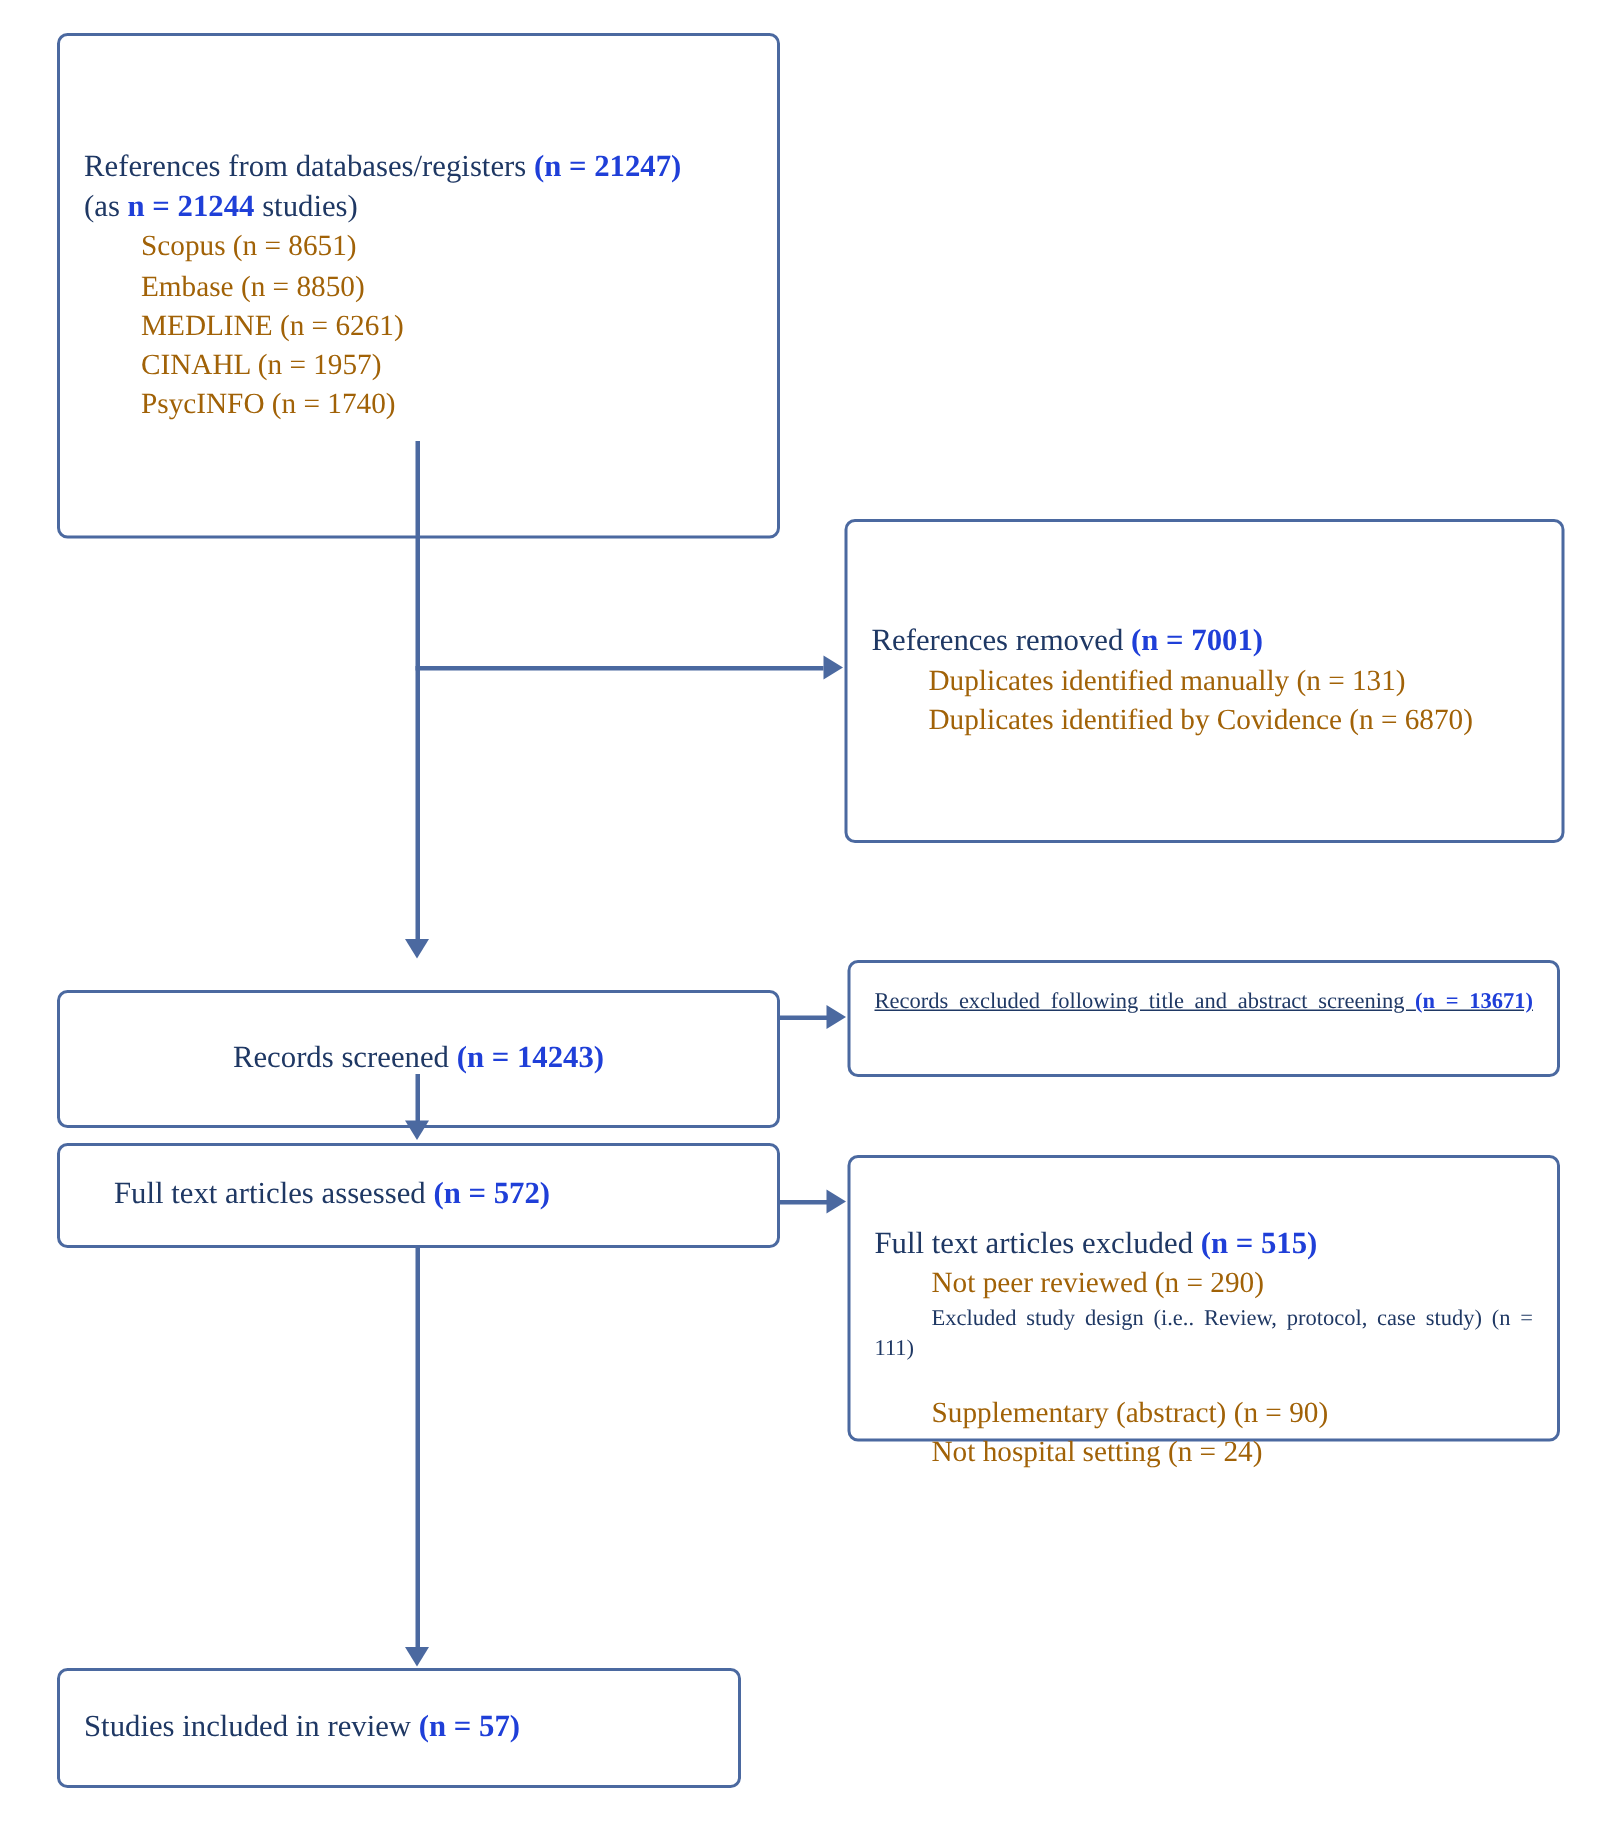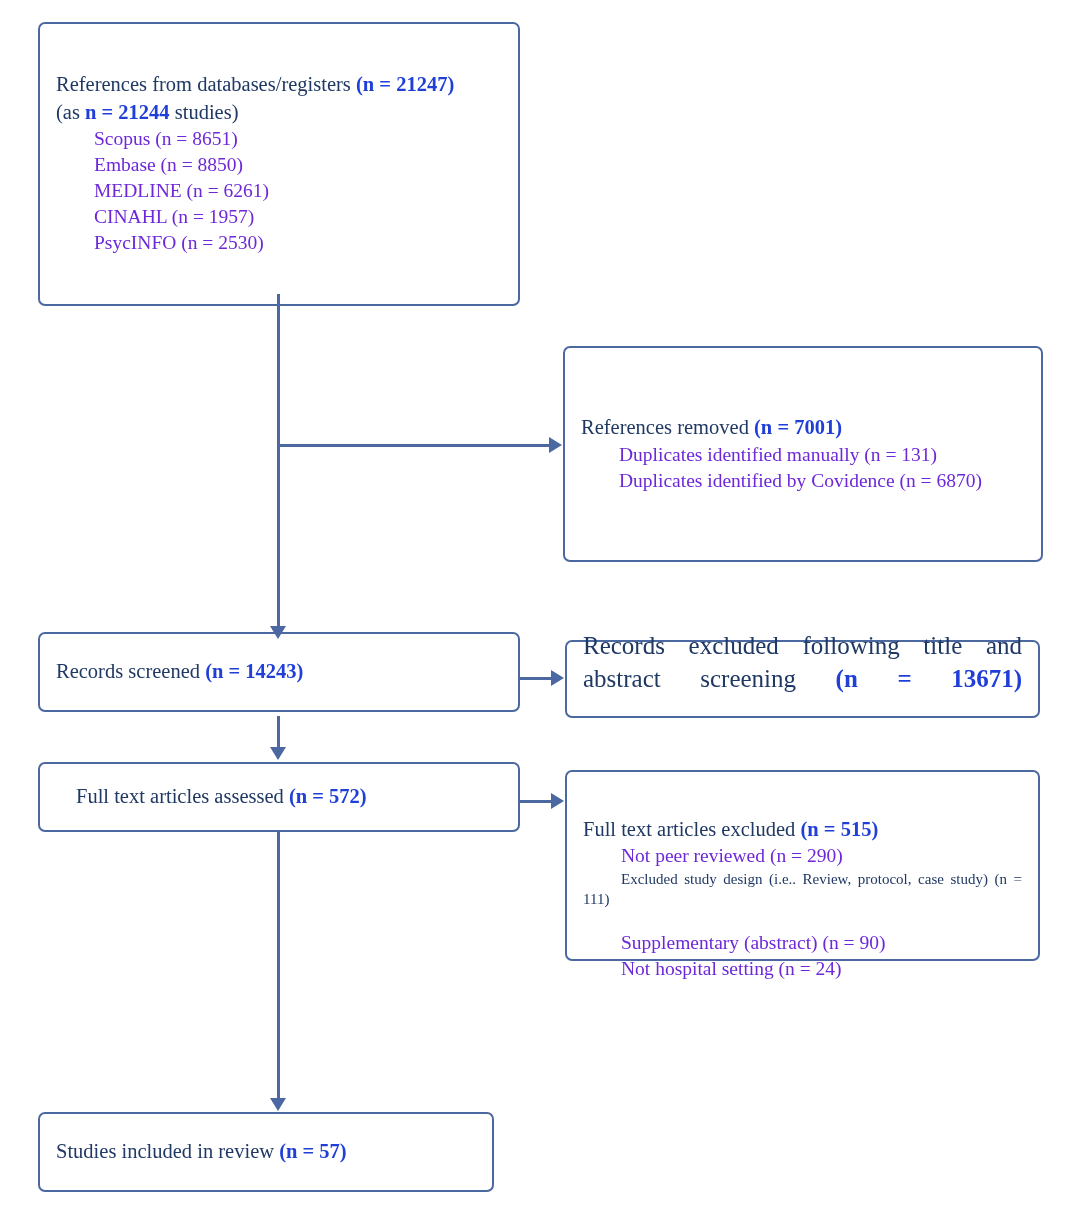--- a/index.html
+++ b/index.html
@@ -34,36 +34,37 @@
   }
   .line1 {
     font-size: 20.5px;
     line-height: 1.33;
     color: #1F3864;
     white-space: nowrap;
   }
   .sub {
     font-size: 19.5px;
     line-height: 1.34;
-    color: #6d28d9;
+    color: #a16207;
     margin-left: 38px;
     white-space: nowrap;
   }
   .nval {
     color: #1F3FD8;
     font-weight: bold;
     white-space: nowrap;
   }
   
   .just {
-    font-size: 25px;
+    font-size: 15px;
     line-height: 1.33;
     color: #1F3864;
     text-align: justify;
     text-justify: inter-word;
+    text-decoration: underline;
   }
   .just-hang {
     font-size: 15px;
     line-height: 1.34;
     color: #1F3864;
     text-align: justify;
     text-justify: inter-word;
     text-indent: 38px;
   }
   .just::after, .just-hang::after {
@@ -97,47 +98,47 @@
     border-top: 8px solid transparent;
     border-bottom: 8px solid transparent;
     border-left: 13px solid #4B69A0;
   }
 </style>
 </head>
 <body>
 
 <div id="diagram">
 
-  <div class="box" style="left:38px; top:22px; width:482px; height:284px;">
+  <div class="box" style="left:38px; top:22px; width:482px; height:337px;">
     <div class="box-inner">
       <div class="line1">
         <span>References from databases/registers </span><span class="nval">(n = 21247)</span>
       </div>
       <div class="line1">
         <span>(as </span><span class="nval">n = 21244</span><span> studies)</span>
       </div>
       <div class="sub">Scopus (n = 8651)</div>
       <div class="sub">Embase (n = 8850)</div>
       <div class="sub">MEDLINE (n = 6261)</div>
       <div class="sub">CINAHL (n = 1957)</div>
-      <div class="sub">PsycINFO (n = 2530)</div>
+      <div class="sub">PsycINFO (n = 1740)</div>
     </div>
   </div>
 
   <div class="box" style="left:563px; top:346px; width:480px; height:216px;">
     <div class="box-inner">
       <div class="line1">
         <span>References removed </span><span class="nval">(n = 7001)</span>
       </div>
       <div class="sub">Duplicates identified manually (n = 131)</div>
       <div class="sub">Duplicates identified by Covidence (n = 6870)</div>
     </div>
   </div>
 
-  <div class="box" style="left:38px; top:632px; width:482px; height:80px;">
+  <div class="box" style="left:38px; top:660px; width:482px; height:92px;text-align:center;">
     <div class="box-inner">
       <div class="line1">
         <span>Records screened </span><span class="nval">(n = 14243)</span>
       </div>
     </div>
   </div>
 
   <div class="box" style="left:565px; top:640px; width:475px; height:78px;">
     <div class="box-inner">
       <div class="just">

